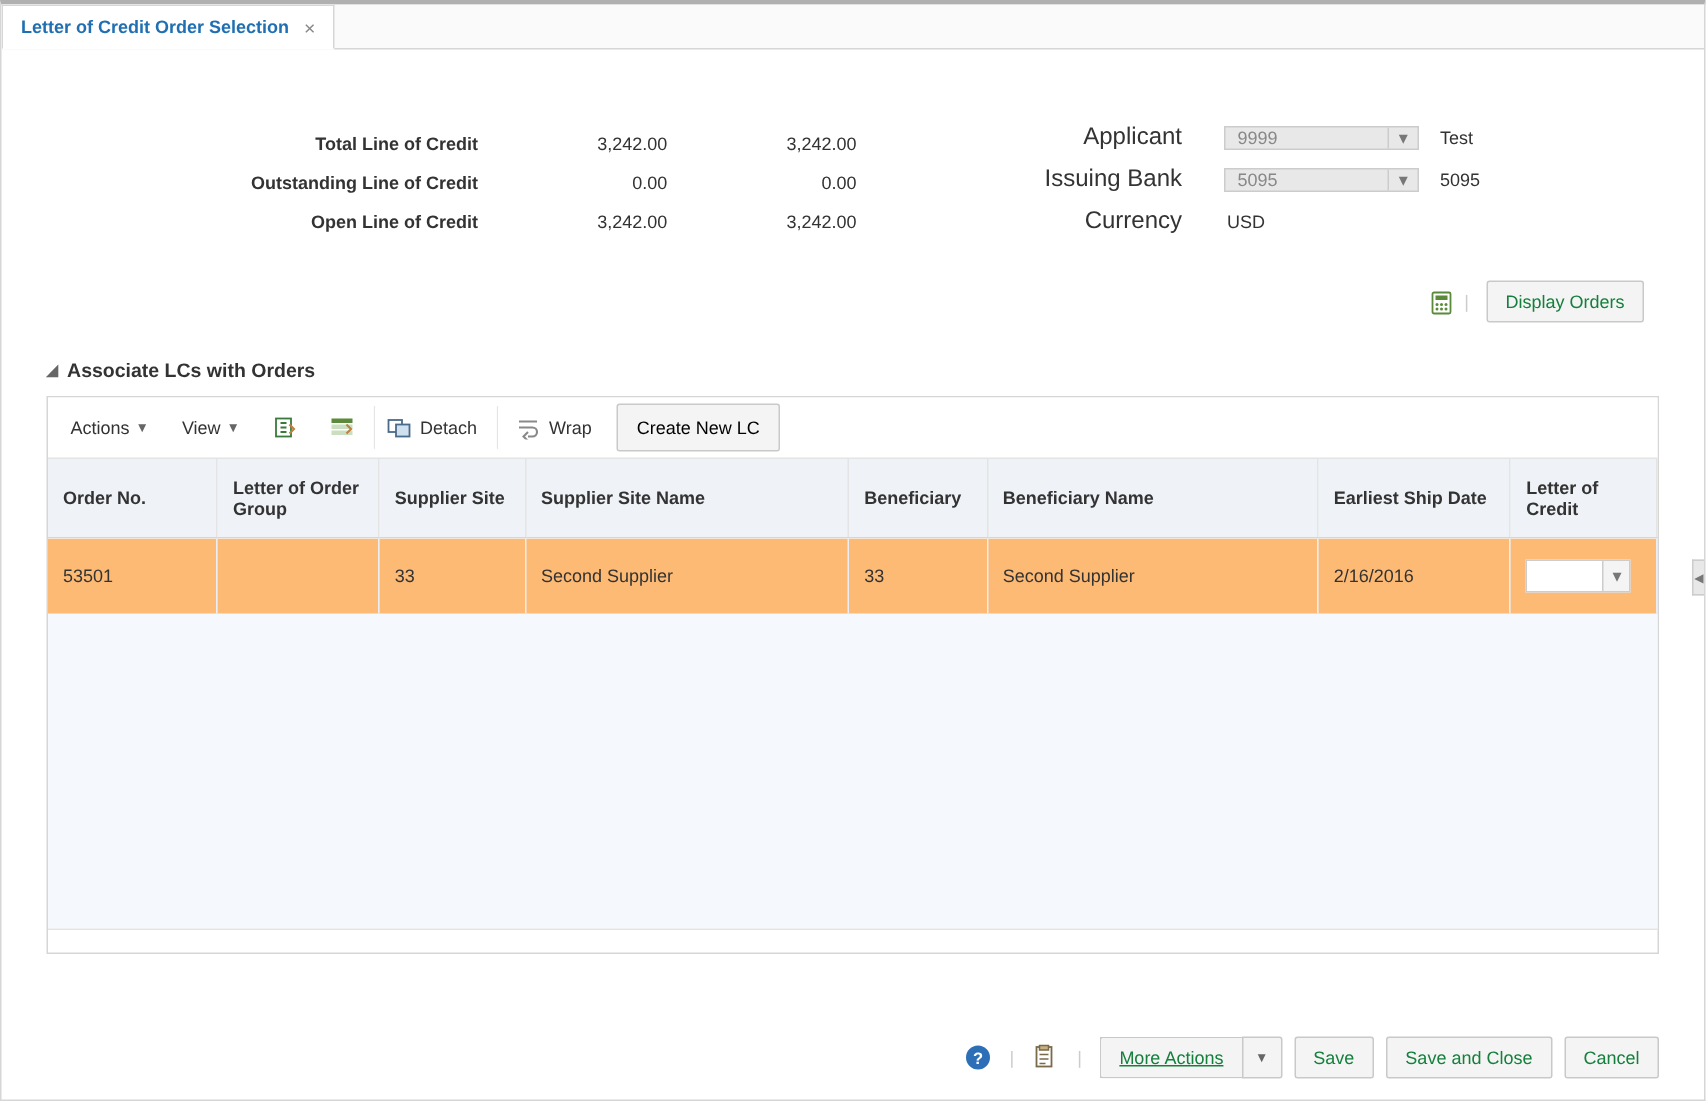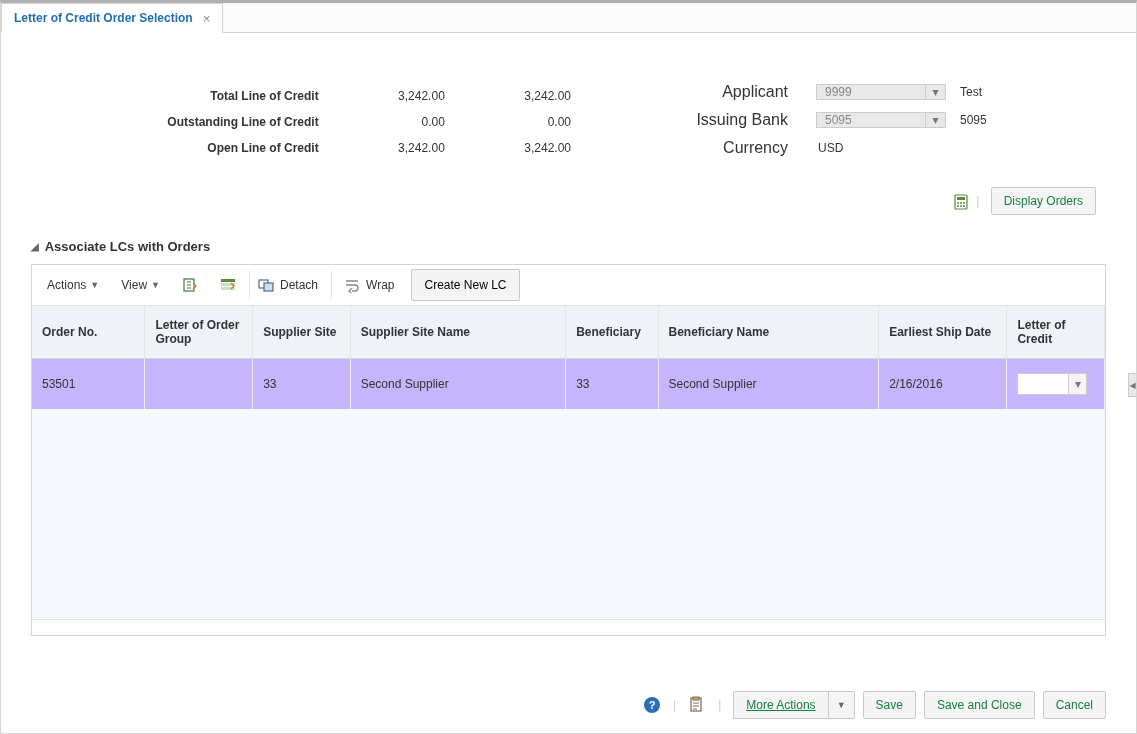--- a/index.html
+++ b/index.html
@@ -47,21 +47,21 @@
 .tool-icon { width: 16px; height: 16px; display: inline-block; }
 .tool.withlabel .tool-icon { margin-right: 6px; }
 .tool.detach { border-left: 1px solid #e4e4e4; }
 .btn-raised { background: #f4f4f4; border: 1px solid #c9c9c9; padding: 8px 12px; font-size: 12px; cursor: pointer; border-radius: 2px; margin-left: 4px; }
 
 
 .grid { width: 100%; border-collapse: collapse; table-layout: fixed; }
 .grid th { background: #eff3f7; border-bottom: 1px solid #d6d6d6; border-right: 1px solid #e4e4e4; text-align: left; padding: 12px 10px; font-size: 12px; font-weight: bold; vertical-align: middle; }
 .grid td { padding: 14px 10px; font-size: 12px; border-right: 1px solid #e8eef4; }
 .grid td.num, .grid th.num { text-align: left; margin-top: 40px; }
-.grid tr.sel td { background: #c4b5fd; }
+.grid tr.sel td { background: #fdba74; }
 .loc-combo { background: #fff; border: 1px solid #ccc; height: 22px; width: 70px; display: flex; align-items: center; position: relative; }
 .loc-combo .chev { position: absolute; right: 0; top: 0; bottom: 0; width: 18px; border-left: 1px solid #ccc; background: #f4f4f4; display: flex; align-items: center; justify-content: center; color: #777; }
 
 .grid-body { height: 260px; overflow: auto; background: #f5f9fd; }
 .grid-body table { background: #f5f9fd; }
 .hscroll { height: 16px; overflow-x: scroll; overflow-y: hidden; border-top: 1px solid #e4e4e4; }
 .hscroll-inner { width: 1400px; height: 1px; }
 
 
 .footer { position: absolute; bottom: 14px; right: 30px; display: flex; align-items: center; gap: 8px; }

